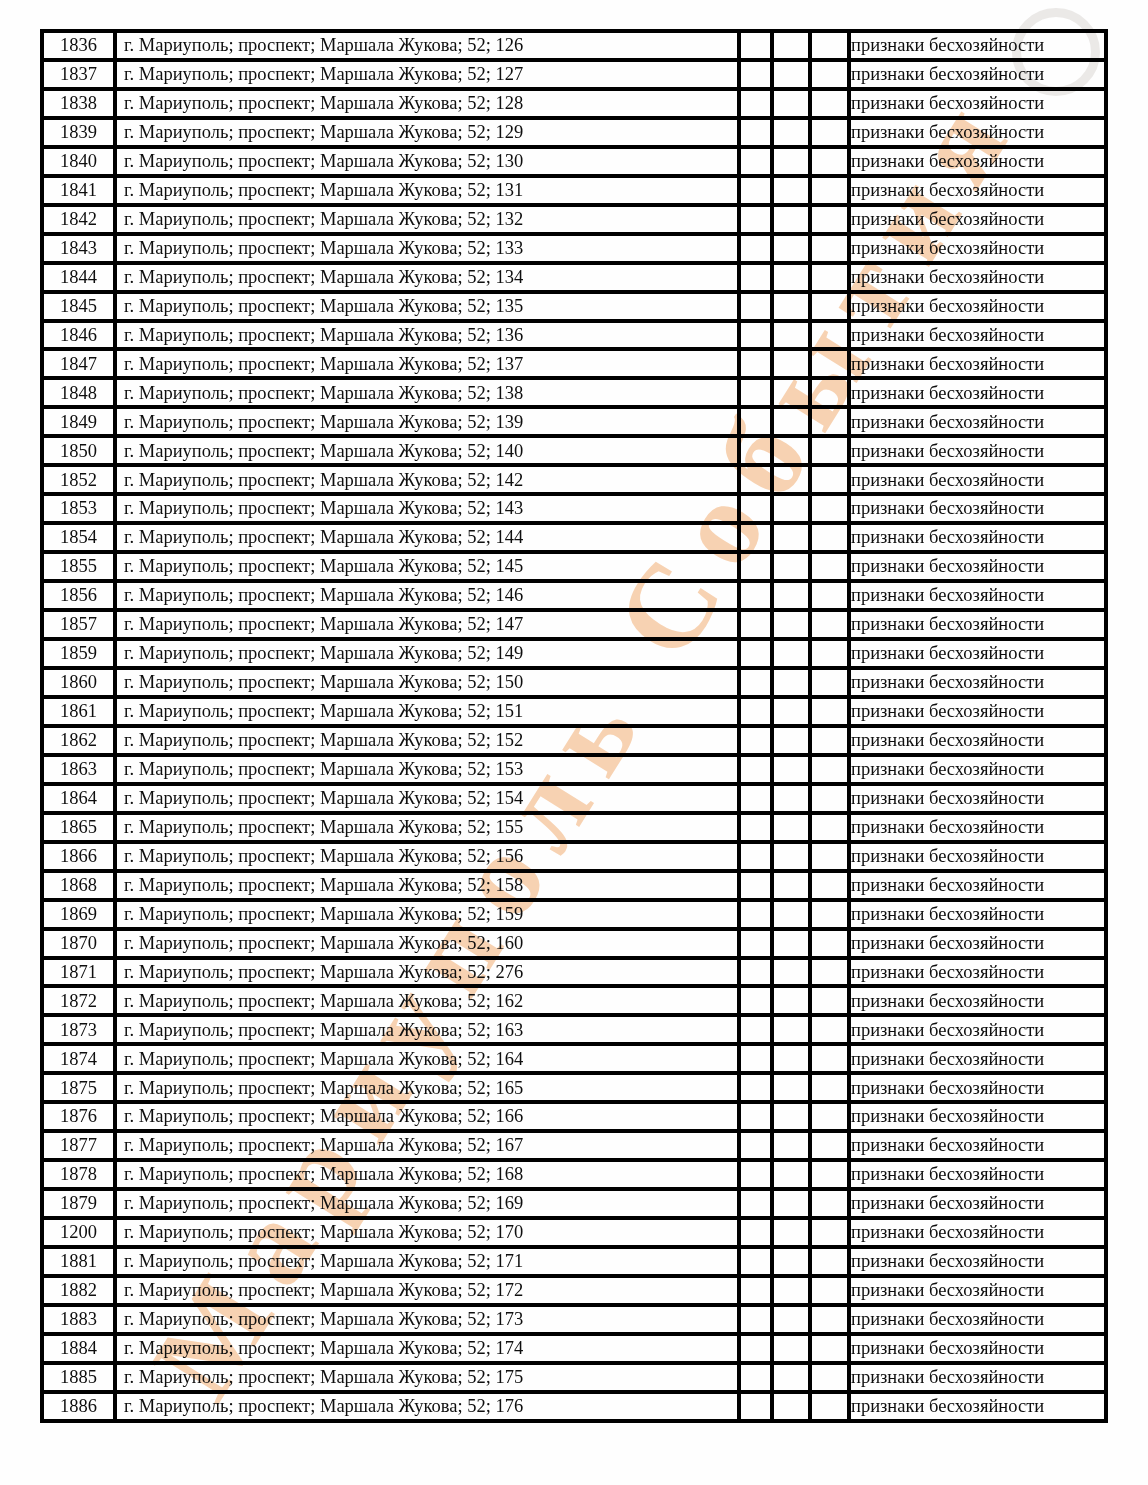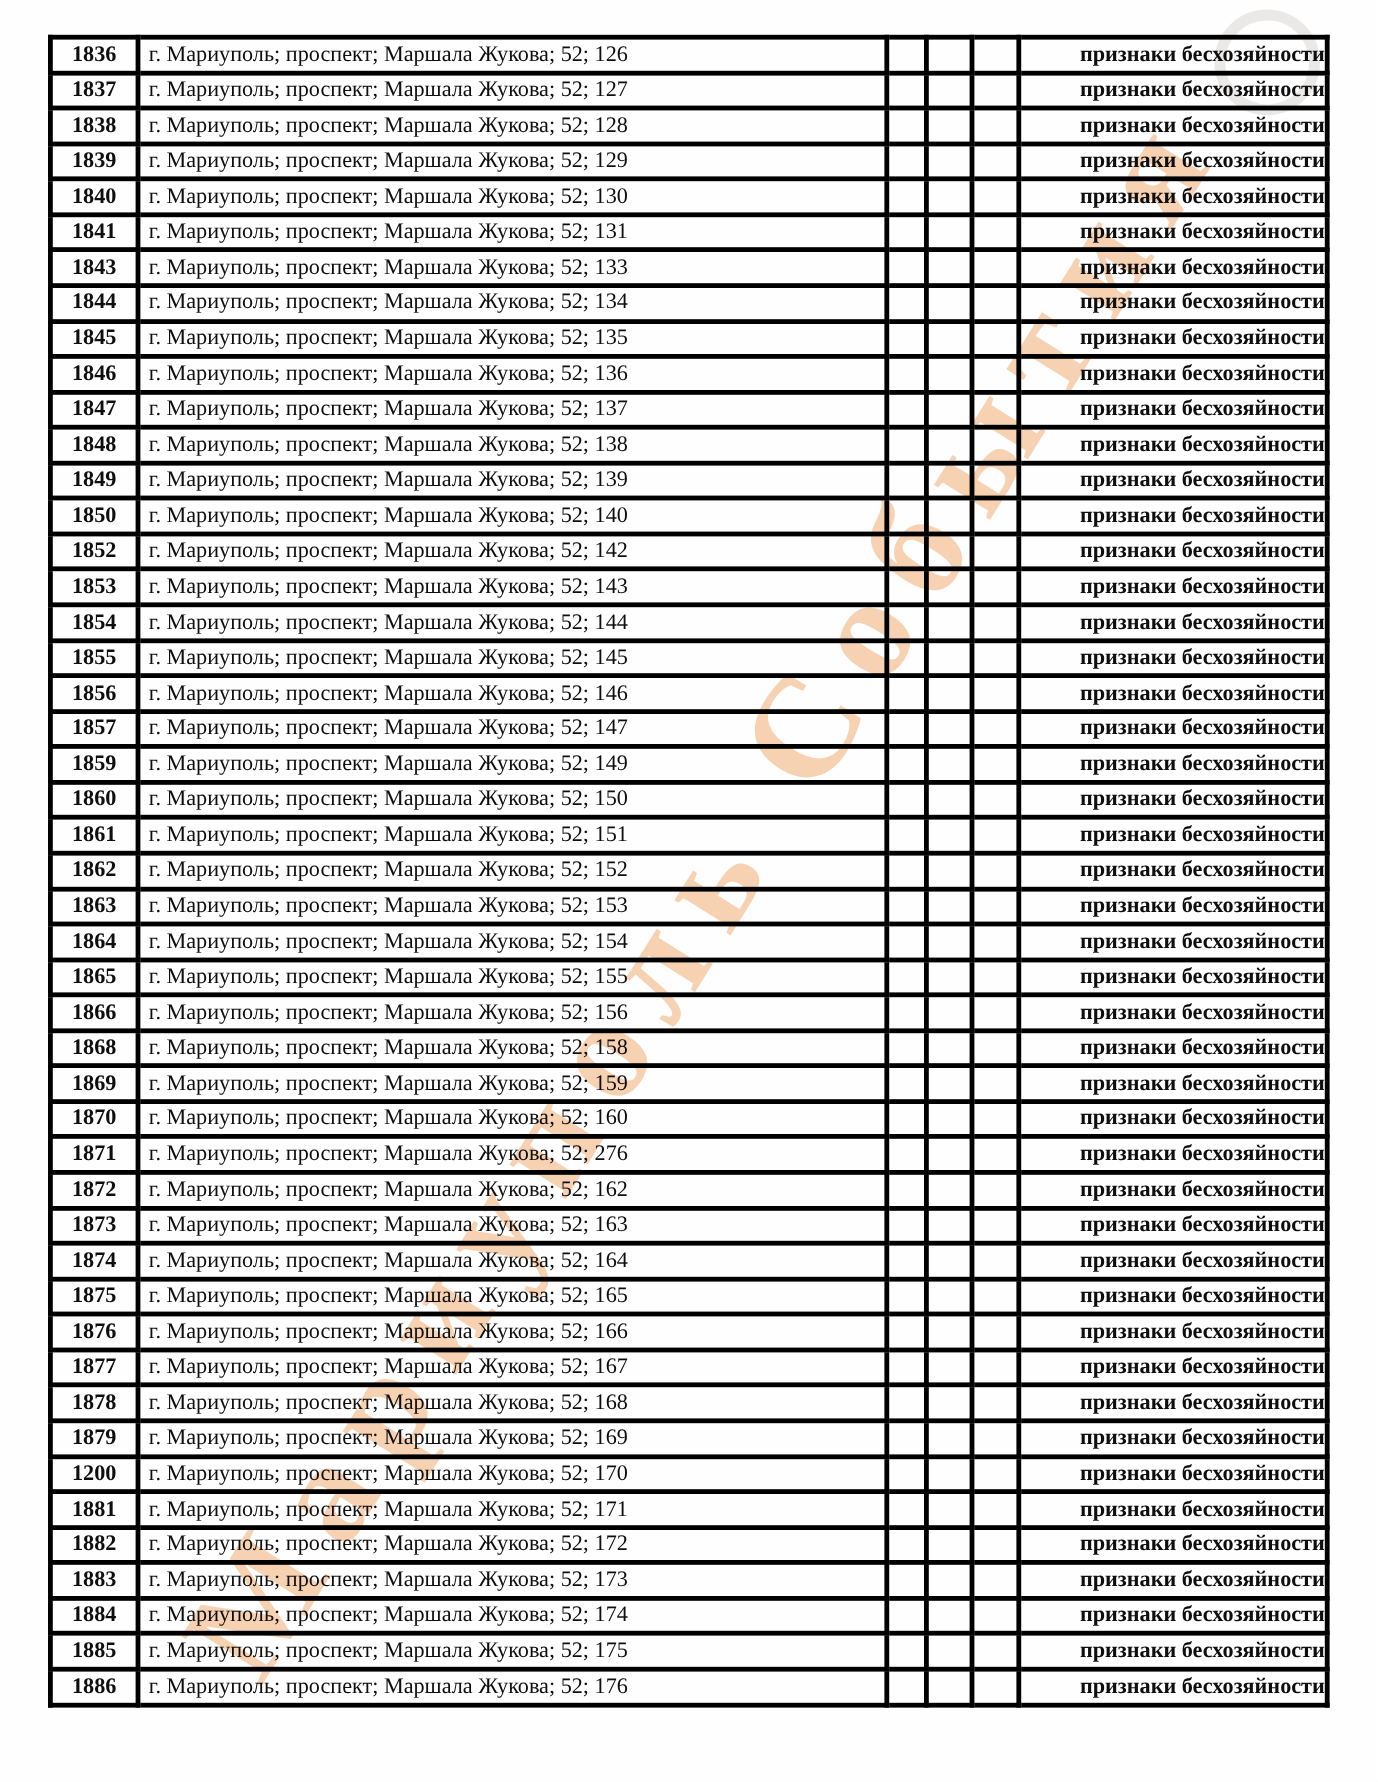--- a/index.html
+++ b/index.html
@@ -56,23 +56,23 @@
     padding: 0;
     height: 23.2px;
     vertical-align: middle;
     font-size: 18.5px;
     line-height: 1;
     color: #0e0e0e;
     background: transparent;
     overflow: hidden;
     white-space: nowrap;
   }
-  .doc-table td.c-num { text-align: center; font-weight: bold; }
+  .doc-table td.c-num { text-align: center; }
   .doc-table td.c-addr { text-align: left; padding-left: 7px; }
-  .doc-table td.c-status { text-align: right; font-weight: bold; }
+  .doc-table td.c-status { text-align: left; }
 </style>
 </head>
 <body>
 
 <div class="page">
 
   <div class="wm-diagonal">Мариуполь События</div>
 
   <div class="wm-circle"></div>
 
@@ -165,20 +165,34 @@
     </td>
     <td class="c-e1"></td>
     <td class="c-e2"></td>
     <td class="c-e3"></td>
     <td class="c-status">
       <span>признаки бесхозяйности</span>
     </td>
   </tr>
         <tr>
     <td class="c-num">
+      <span>1842</span>
+    </td>
+    <td class="c-addr">
+      <span>г. Мариуполь; проспект; Маршала Жукова; 52; 132</span>
+    </td>
+    <td class="c-e1"></td>
+    <td class="c-e2"></td>
+    <td class="c-e3"></td>
+    <td class="c-status">
+      <span>признаки бесхозяйности</span>
+    </td>
+  </tr>
+        <tr>
+    <td class="c-num">
       <span>1843</span>
     </td>
     <td class="c-addr">
       <span>г. Мариуполь; проспект; Маршала Жукова; 52; 133</span>
     </td>
     <td class="c-e1"></td>
     <td class="c-e2"></td>
     <td class="c-e3"></td>
     <td class="c-status">
       <span>признаки бесхозяйности</span>

